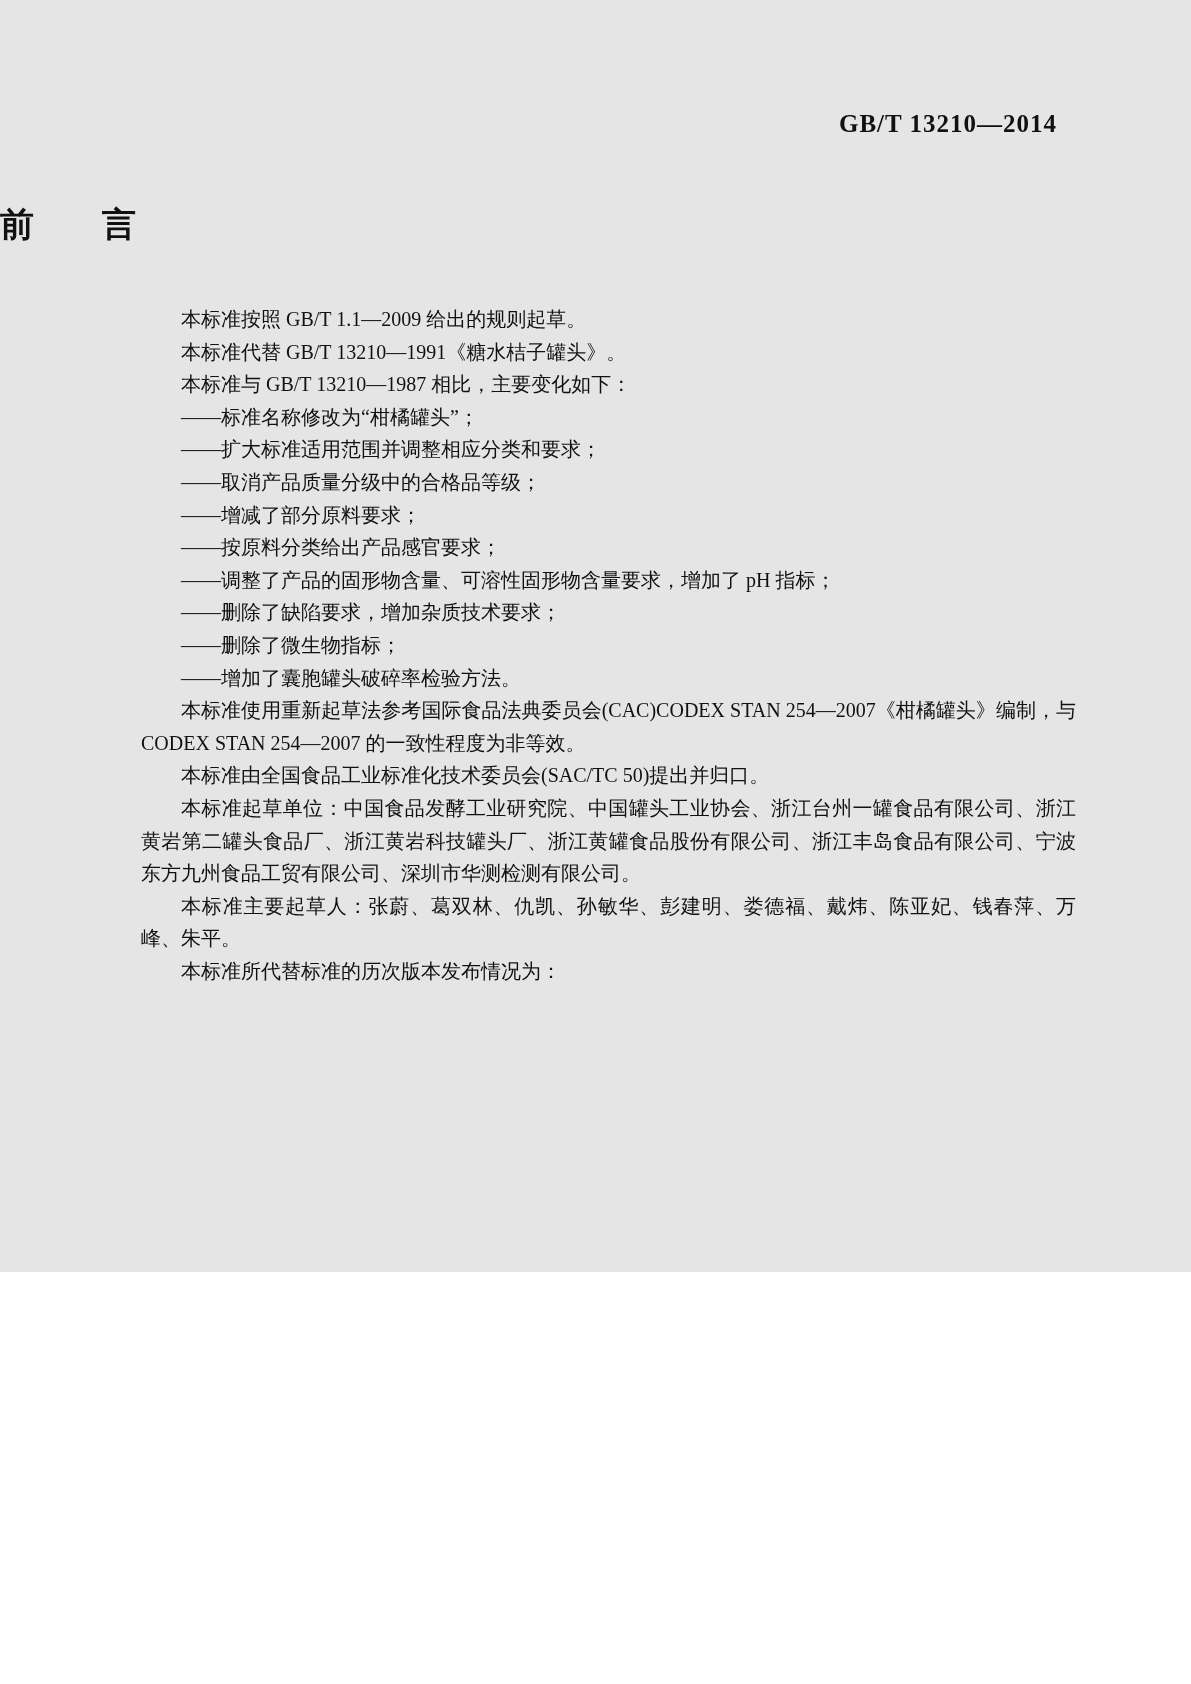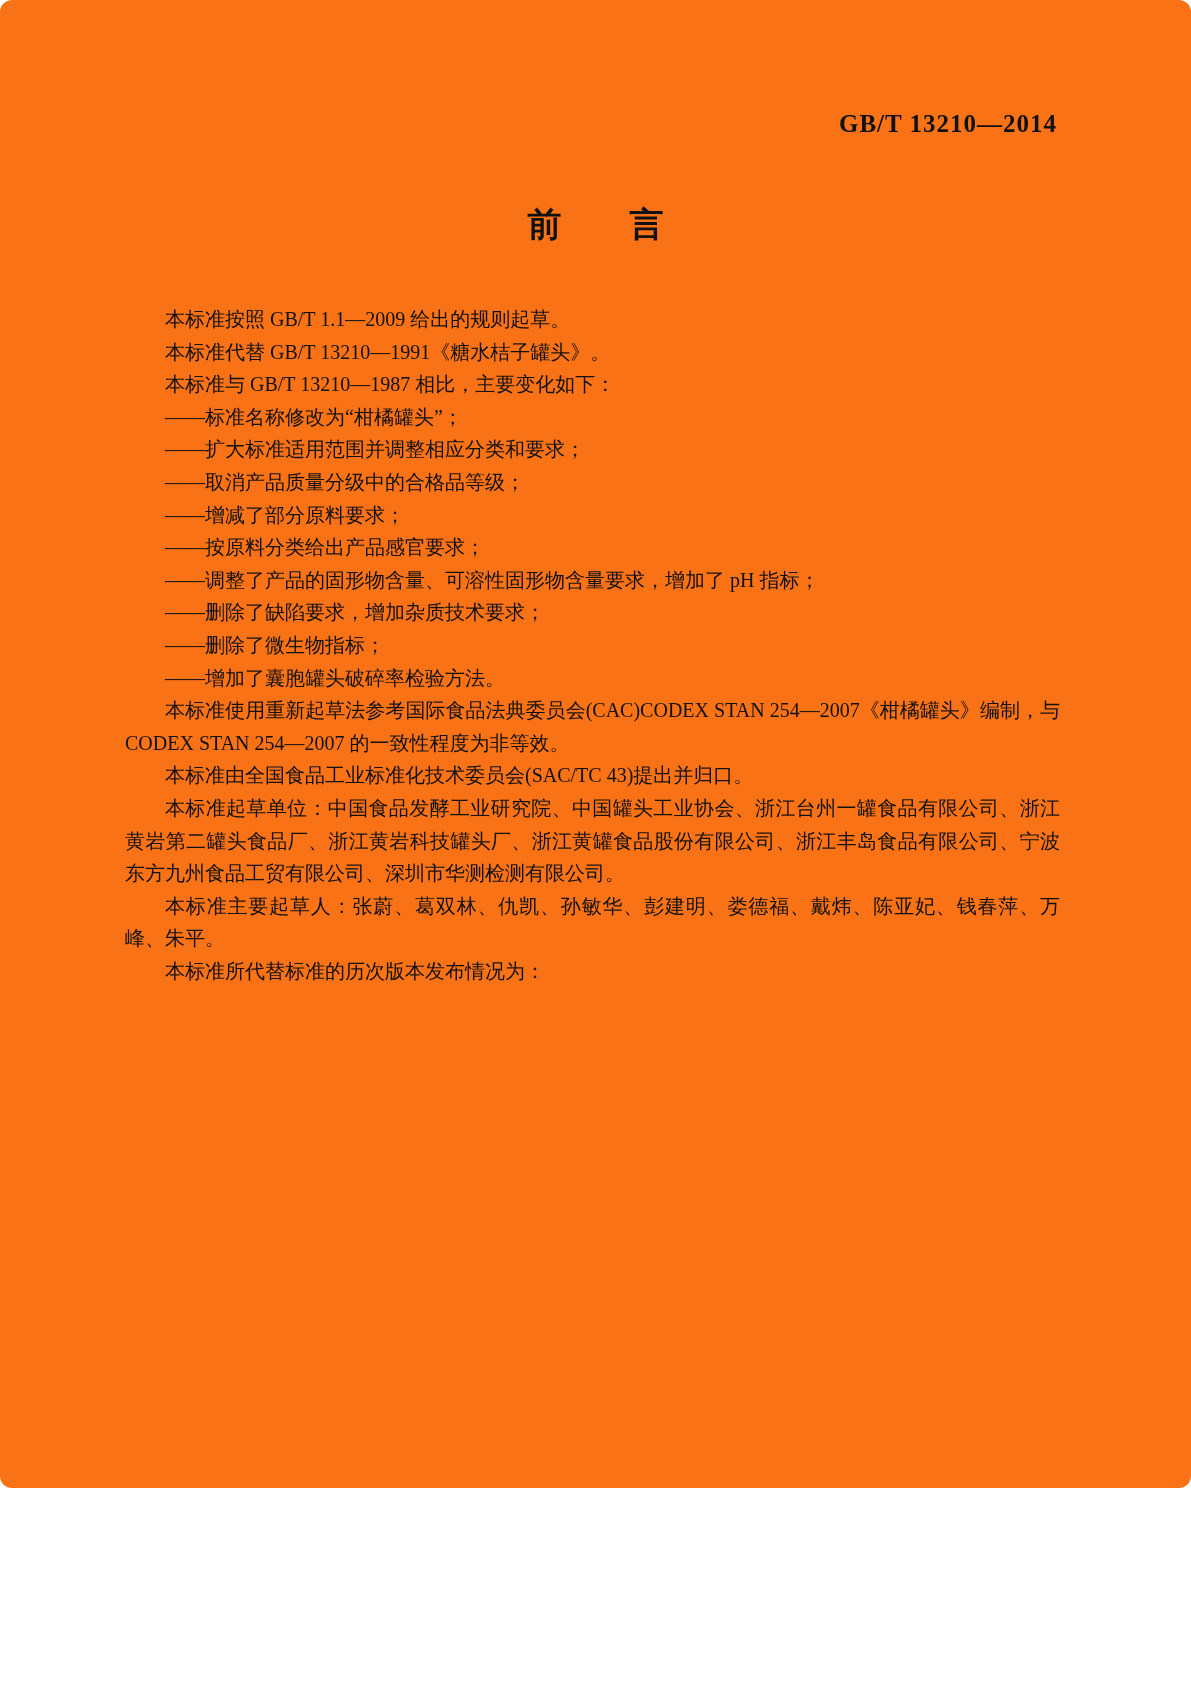--- a/index.html
+++ b/index.html
@@ -6,49 +6,47 @@
   body {
     width: 1191px;
     height: 1684px;
     background: #ffffff;
     font-family: "Liberation Serif", "DejaVu Serif", serif;
     color: #111111;
   }
   .page {
     position: relative;
     width: 1191px;
-    height: 1488px;
-    background: #f97316;
+    height: 1272px;
+    background: #e5e5e5;
     overflow: hidden;
-    border-radius: 12px;
   }
   .std-code {
     position: absolute;
     top: 110px;
     right: 134px;
     font-size: 25px;
     font-weight: bold;
     letter-spacing: 1px;
     white-space: nowrap;
   }
   .doc-title {
     position: absolute;
     top: 202px;
     left: 0;
     width: 100%;
-    text-align: center;
     font-family: "Liberation Sans", "DejaVu Sans", sans-serif;
     font-size: 34px;
     font-weight: bold;
     white-space: pre;
   }
   .body-text {
     position: absolute;
     top: 303px;
-    left: 125px;
+    left: 141px;
     width: 935px;
     font-size: 20px;
     line-height: 32.6px;
     text-align: justify;
     text-justify: inter-character;
   }
   .body-text p {
     margin: 0;
     padding: 0;
     text-indent: 2em;
@@ -76,21 +74,21 @@
     <p class="dash">——标准名称修改为“柑橘罐头”；</p>
     <p class="dash">——扩大标准适用范围并调整相应分类和要求；</p>
     <p class="dash">——取消产品质量分级中的合格品等级；</p>
     <p class="dash">——增减了部分原料要求；</p>
     <p class="dash">——按原料分类给出产品感官要求；</p>
     <p class="dash">——调整了产品的固形物含量、可溶性固形物含量要求，增加了 pH 指标；</p>
     <p class="dash">——删除了缺陷要求，增加杂质技术要求；</p>
     <p class="dash">——删除了微生物指标；</p>
     <p class="dash">——增加了囊胞罐头破碎率检验方法。</p>
     <p class="para">本标准使用重新起草法参考国际食品法典委员会(CAC)CODEX STAN 254—2007《柑橘罐头》编制，与 CODEX STAN 254—2007 的一致性程度为非等效。</p>
-    <p class="para">本标准由全国食品工业标准化技术委员会(SAC/TC 43)提出并归口。</p>
+    <p class="para">本标准由全国食品工业标准化技术委员会(SAC/TC 50)提出并归口。</p>
     <p class="para">本标准起草单位：中国食品发酵工业研究院、中国罐头工业协会、浙江台州一罐食品有限公司、浙江黄岩第二罐头食品厂、浙江黄岩科技罐头厂、浙江黄罐食品股份有限公司、浙江丰岛食品有限公司、宁波东方九州食品工贸有限公司、深圳市华测检测有限公司。</p>
     <p class="para">本标准主要起草人：张蔚、葛双林、仇凯、孙敏华、彭建明、娄德福、戴炜、陈亚妃、钱春萍、万峰、朱平。</p>
     <p class="para">本标准所代替标准的历次版本发布情况为：</p>
   </div>
 
   <div class="page-number">I</div>
 
 </div>
 
 </body></html>

